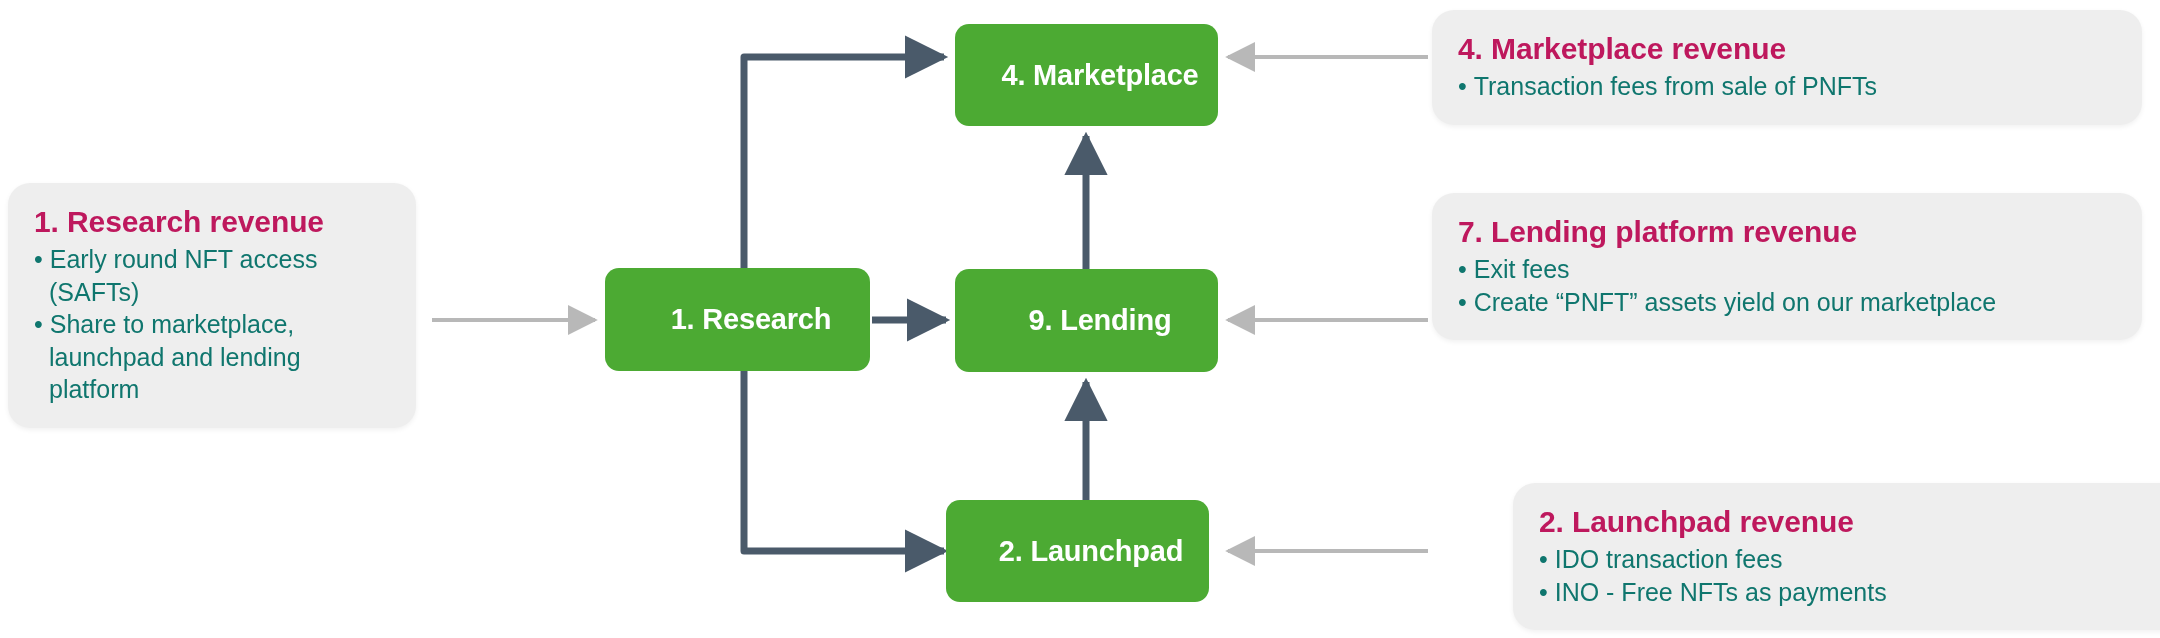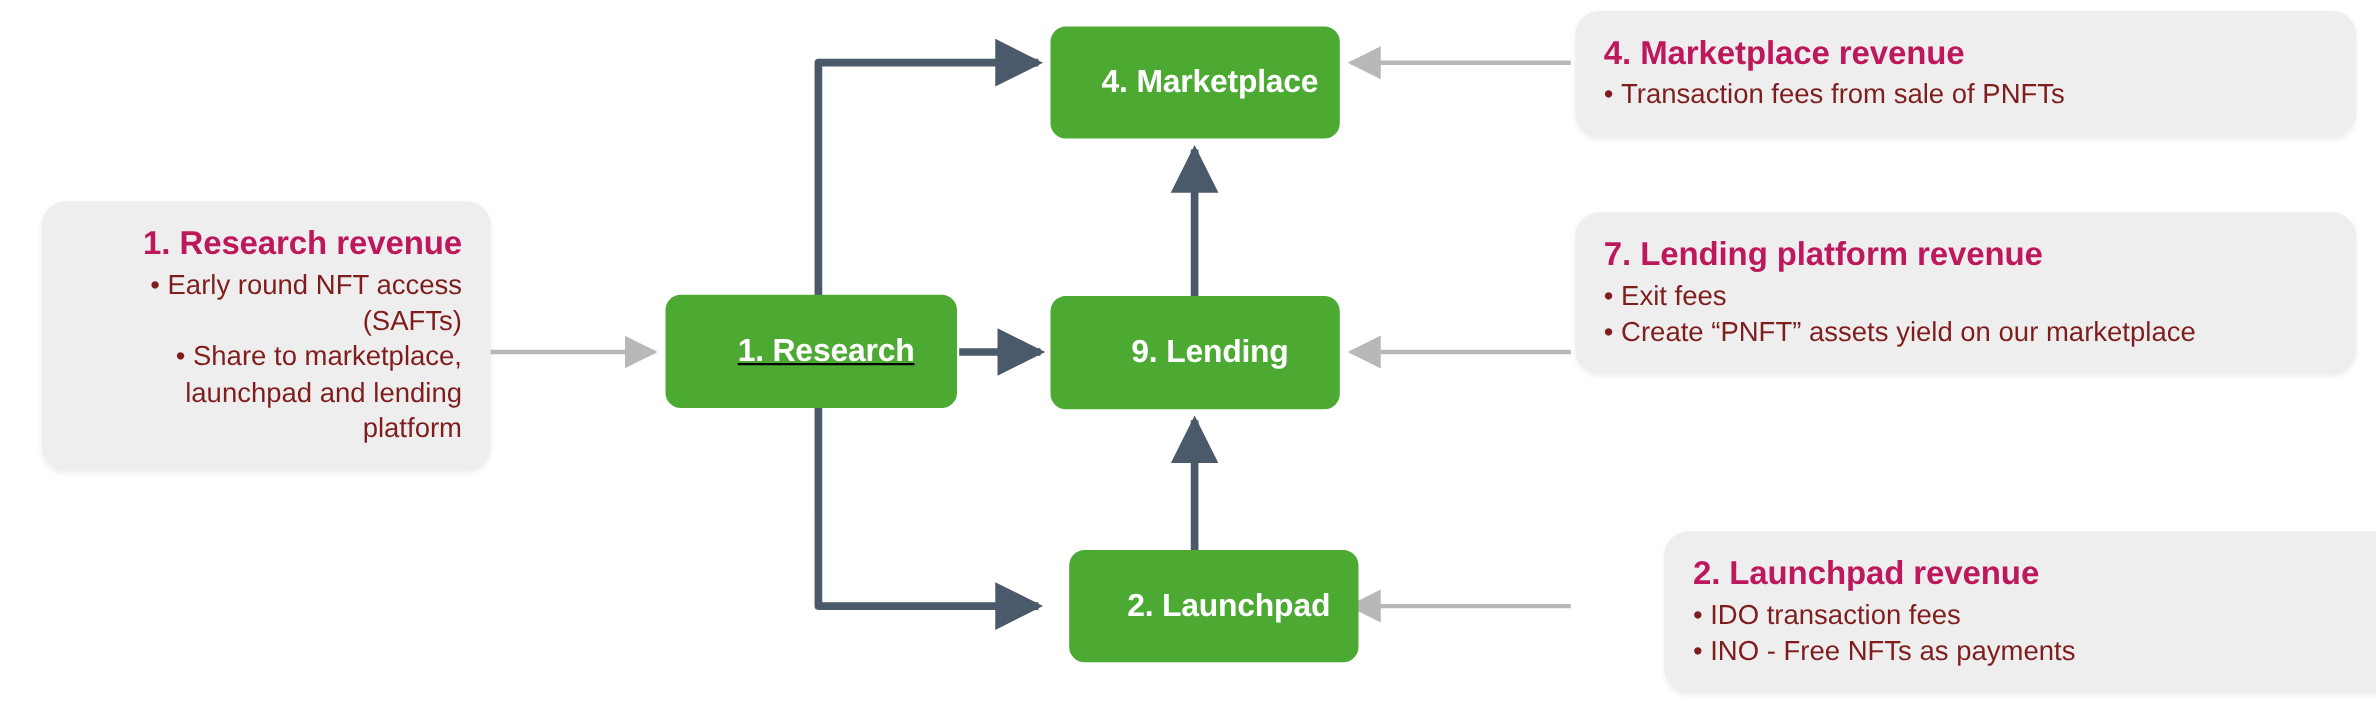--- a/index.html
+++ b/index.html
@@ -38,23 +38,23 @@
     padding-left: 27px;
   }
   .node-label {
     color: #ffffff;
     font-size: 29px;
     font-weight: bold;
     letter-spacing: -0.2px;
     white-space: nowrap;
   }
   #node-marketplace { left: 955px;  top: 24px;  width: 263px; height: 102px; }
-  #node-research    { left: 605px;  top: 268px; width: 265px; height: 103px; text-decoration: underline; }
+  #node-research    { left: 605px;  top: 268px; width: 265px; height: 103px; }
   #node-lending     { left: 955px;  top: 269px; width: 263px; height: 103px; }
-  #node-launchpad   { left: 972px;  top: 500px; width: 263px; height: 102px; }
+  #node-launchpad   { left: 946px;  top: 500px; width: 263px; height: 102px; }
 
   
   .card {
     position: absolute;
     background: #eeeeee;
     border-radius: 22px;
     box-sizing: border-box;
     padding: 20px 26px 22px 26px;
     z-index: 2;
     box-shadow: 0 2px 5px rgba(0,0,0,0.06);
@@ -66,30 +66,30 @@
     line-height: 1.28;
     margin-bottom: 2px;
     letter-spacing: -0.1px;
   }
   .card-list {
     list-style: none;
     margin: 0;
     padding: 0;
   }
   .card-list li {
-    color: #7f1d1d;
+    color: #0f766e;
     font-size: 25px;
     line-height: 1.30;
     text-indent: -15px;
     padding-left: 15px;
   }
   .card-list li::before {
     content: "\2022\00a0";
   }
-  #card-research    { left: 38px;   top: 183px; width: 408px; text-align: right; }
+  #card-research    { left: 8px;   top: 183px; width: 408px; }
   #card-marketplace { left: 1432px; top: 10px;  width: 710px; }
   #card-lending     { left: 1432px; top: 193px; width: 710px; }
   #card-launchpad   { left: 1513px; top: 483px; width: 710px; }
 </style>
 </head>
 <body>
 
 <div id="canvas">
 
   <svg id="connectors" viewBox="0 0 2160 638" xmlns="http://www.w3.org/2000/svg">

